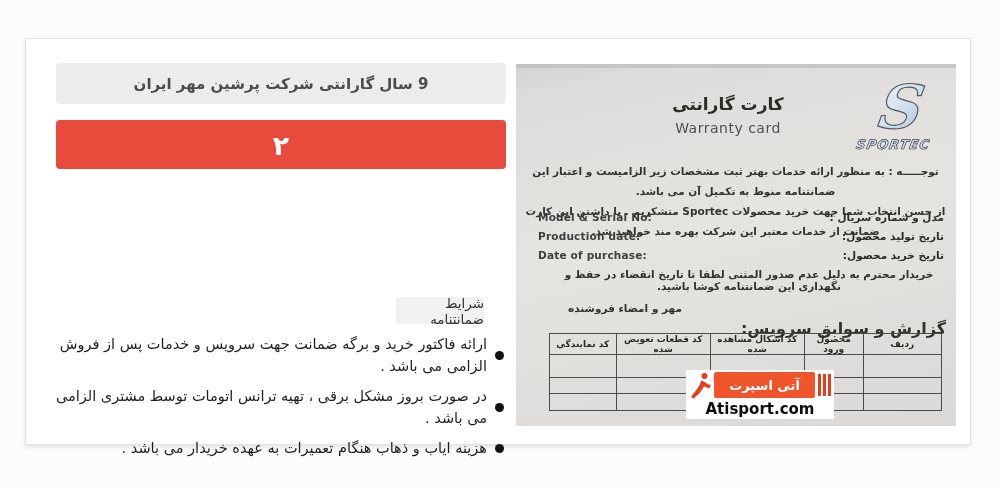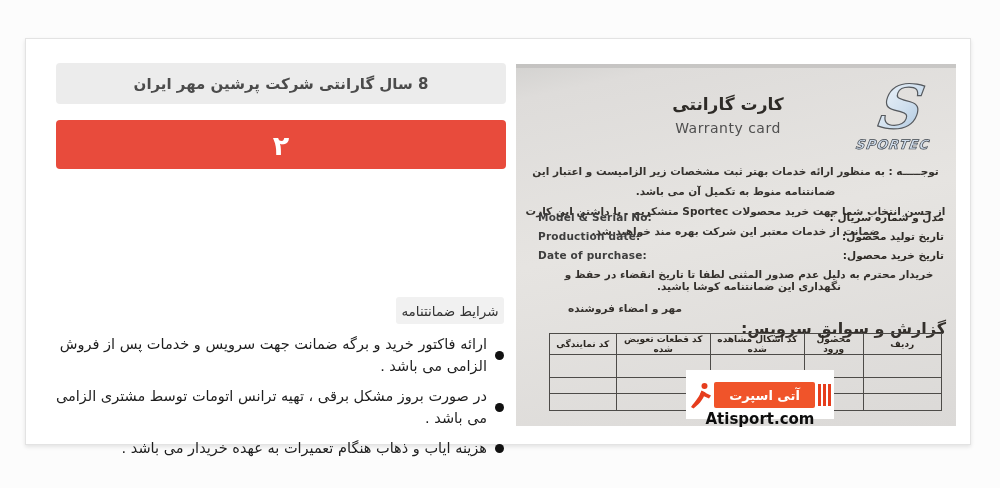--- a/index.html
+++ b/index.html
@@ -23,21 +23,21 @@
   }
   .banner {
     position:absolute; left:30px; top:81px; width:450px; height:49px;
     background:#e84b3c; border-radius:4px;
     display:flex; align-items:center; justify-content:center; gap:9px;
     direction:rtl; color:#ffffff;
   }
   .banner .num { font-size:27px; font-weight:bold; line-height:1; padding-top:2px; }
   .banner .lbl { font-size:21px; line-height:1; }
   .terms-label {
-    position:absolute; left:370px; top:258px; width:108px; height:27px;
+    position:absolute; left:370px; top:258px; width:88px; height:27px;
     background:#f1f1f1; border-radius:3px;
     display:flex; align-items:center; justify-content:center;
     direction:rtl; font-size:13.5px; color:#333333;
   }
   .terms-list {
     position:absolute; top:294px; right:466px; width:462px;
     direction:rtl; list-style:none;
   }
   .terms-list li {
     display:flex; align-items:center; gap:8px;
@@ -85,42 +85,42 @@
   }
   .w-table th, .w-table td { border:1px solid #4d4b48; }
   .w-table th { font-size:9px; font-weight:bold; height:21px; color:#2d2822; padding:0 1px; }
   .w-table tr.r1 td { height:23px; }
   .w-table tr.r2 td { height:16px; }
   .w-table tr.r3 td { height:17px; }
   .c0{width:20%}.c1{width:15%}.c2{width:24%}.c3{width:24%}.c4{width:17%}
   
   .watermark {
     position:absolute; left:170px; top:306px; width:148px; height:49px;
-    background:#ffffff; padding:11px 2px;
+    background:#ffffff; padding:1px 2px;
   }
   .wm-top { display:flex; align-items:center; gap:2px; height:28px; }
   .wm-figure { flex:0 0 24px; height:28px; }
   .wm-box {
     flex:1; height:26px; background:#f0542a; border-radius:2px;
     display:flex; align-items:center; justify-content:center;
     direction:rtl; color:#ffffff; font-size:13px; font-weight:bold;
   }
   .wm-bars { display:flex; gap:2px; padding:0 1px; }
   .wm-bars span { width:3px; height:22px; background:#e63d1d; display:block; }
   .wm-domain {
     text-align:center; font-size:15px; font-weight:bold; color:#0d0d0d; line-height:20px;
   }
 </style>
 </head>
 <body>
 
 <div class="container">
 
   <div class="header-bar">
-    <span>8 سال گارانتی شرکت پرشین مهر ایران</span>
+    <span>9 سال گارانتی شرکت پرشین مهر ایران</span>
   </div>
 
   <div class="banner">
     <span class="num">۲</span>
   </div>
 
   <div class="terms-label">
     <span>شرایط ضمانتنامه</span>
   </div>
 

